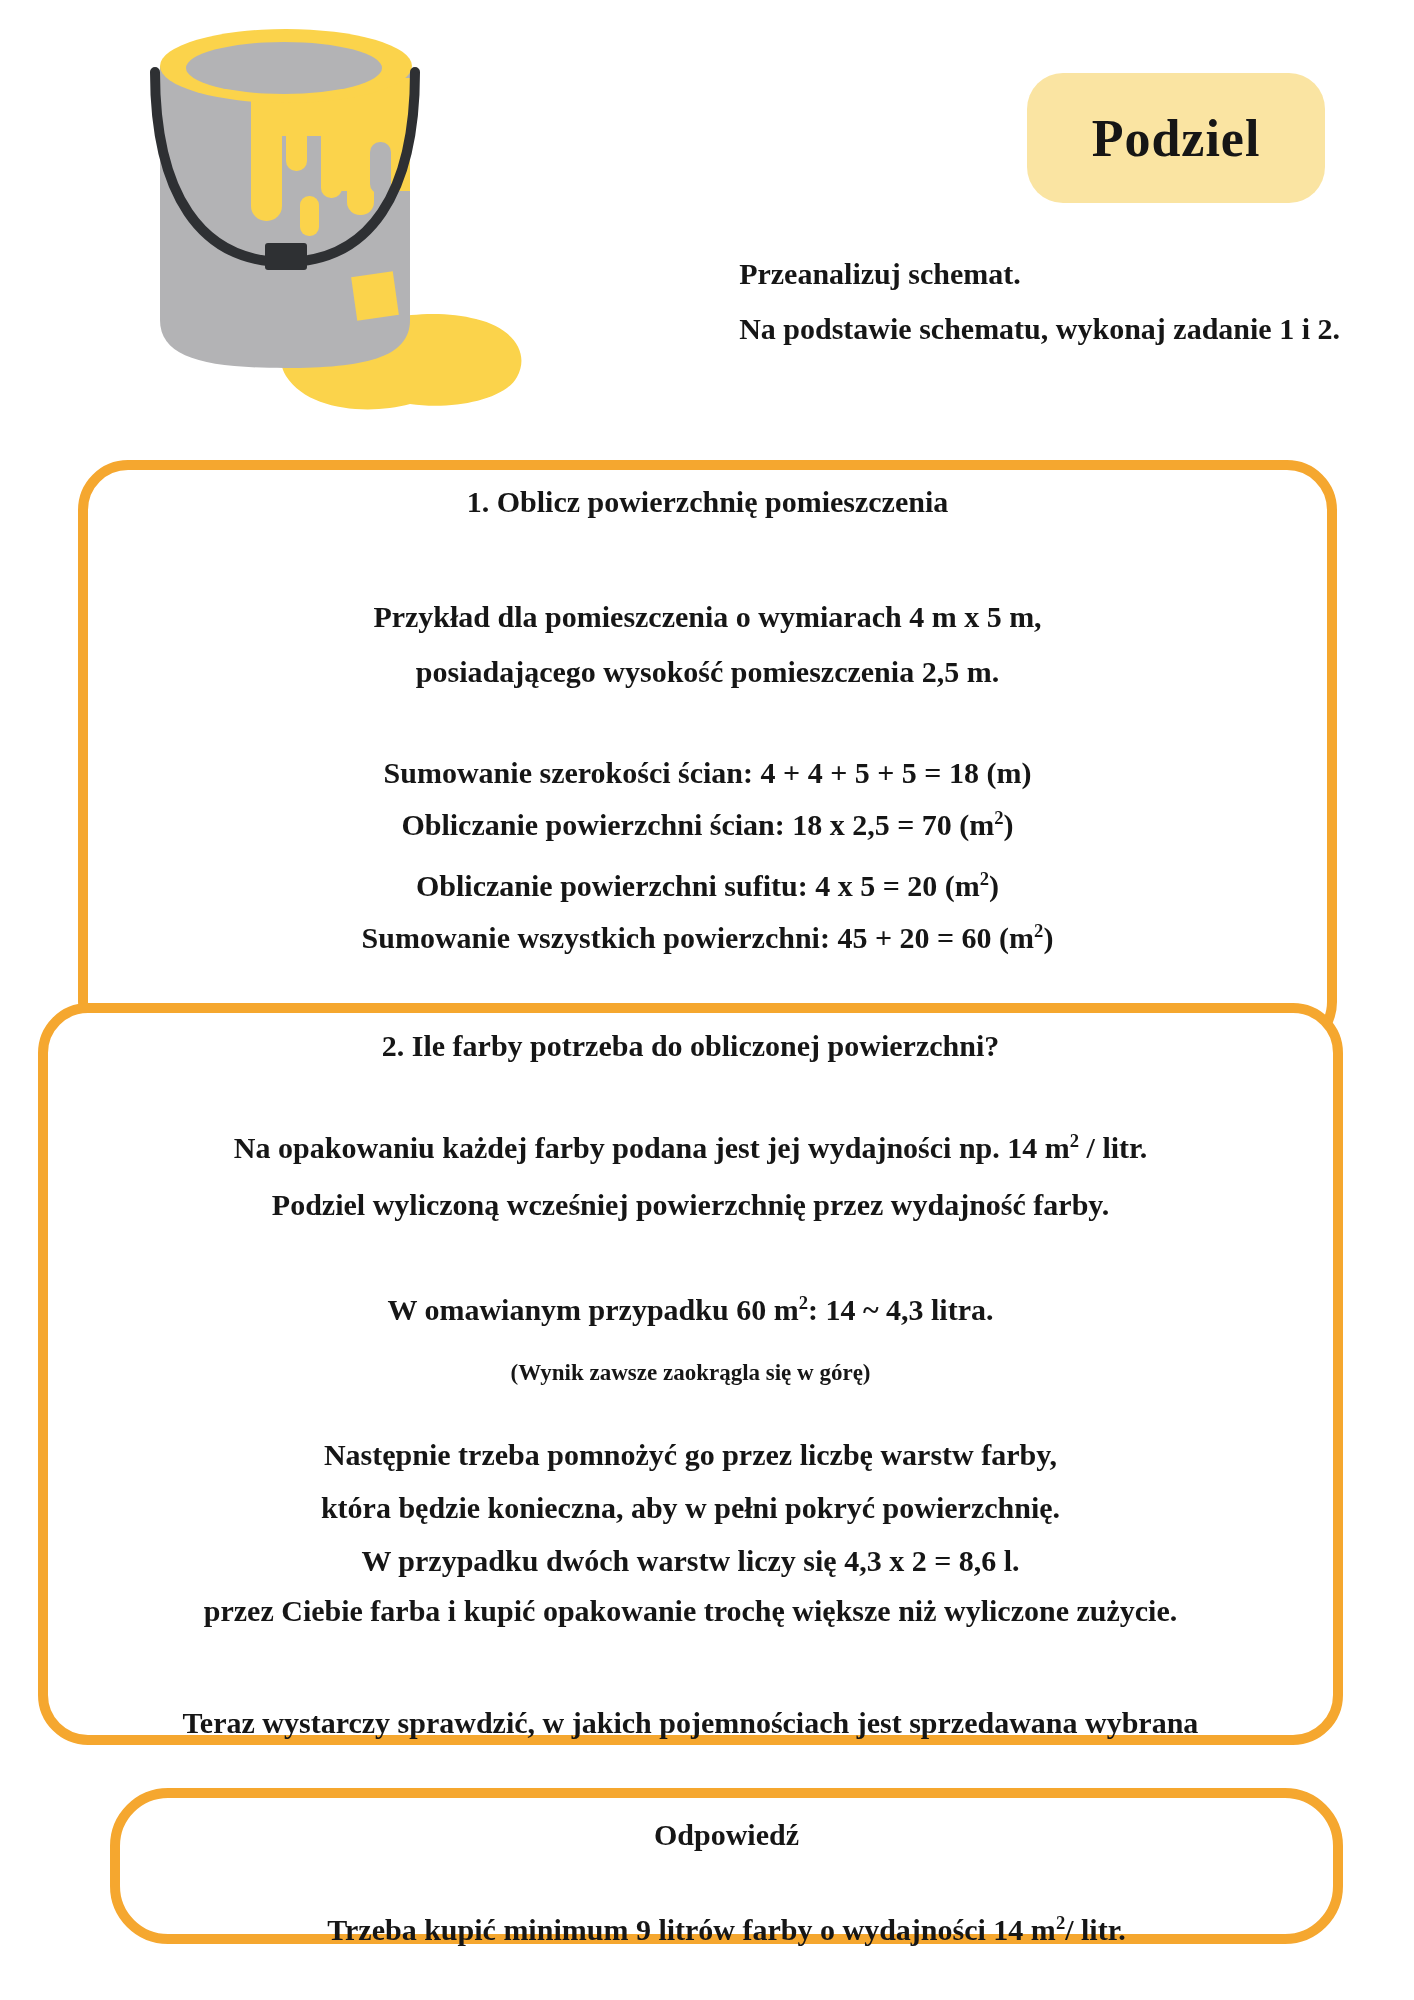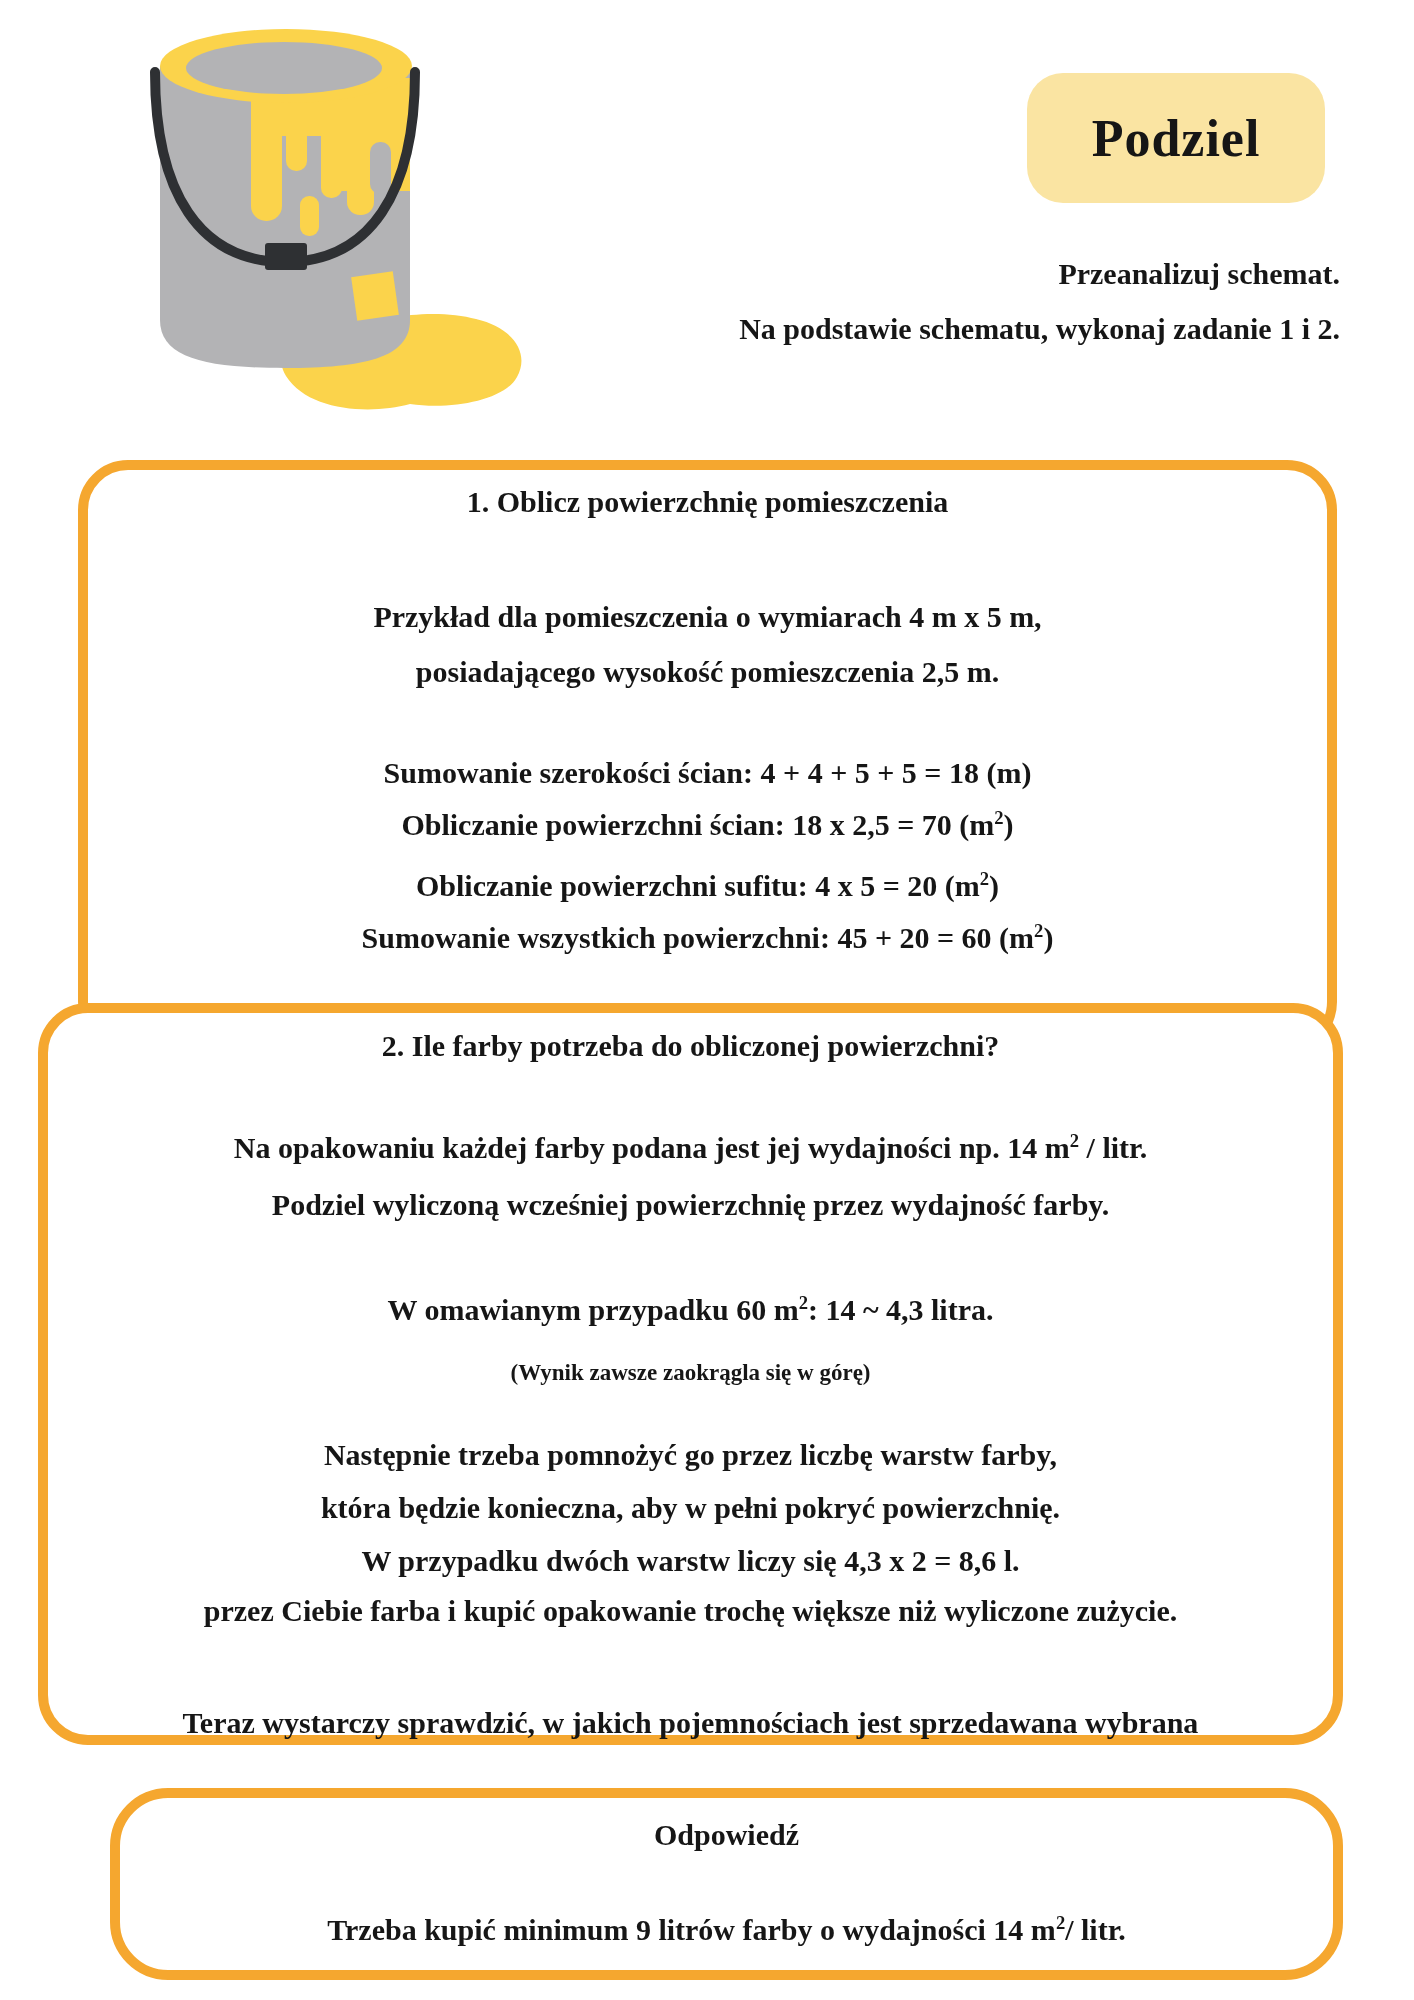--- a/index.html
+++ b/index.html
@@ -2,25 +2,25 @@
 <html lang="pl"><head>
 <meta charset="utf-8">
 <style>
   html,body{margin:0;padding:0;background:#fff;}
   .page{position:relative;width:1414px;height:2000px;background:#ffffff;overflow:hidden;
         font-family:"Liberation Serif",serif;font-weight:700;color:#161616;}
   .bucket{position:absolute;left:108px;top:18px;width:460px;height:410px;}
   .badge{position:absolute;left:1027px;top:73px;width:298px;height:130px;background:#FAE4A2;
          border-radius:36px;display:flex;align-items:center;justify-content:center;}
   .badge-text{font-size:52px;letter-spacing:1px;}
-  .intro{position:absolute;top:246px;right:74px;text-align:right;font-size:30px;line-height:55px;white-space:nowrap;}
+  .intro{position:absolute;top:246px;right:74px;font-size:30px;line-height:55px;white-space:nowrap;}
   .frame{position:absolute;box-sizing:border-box;border:10px solid #F5A72F;border-radius:50px;background:#fff;}
   .box1{left:78px;top:460px;width:1259px;height:592px;padding-top:13px;}
   .box2{left:38px;top:1003px;width:1305px;height:742px;padding-top:14px;}
-  .answer{left:110px;top:1788px;width:1233px;height:192px;border-radius:58px;padding-top:18px;}
+  .answer{left:110px;top:1788px;width:1233px;height:156px;border-radius:58px;padding-top:18px;}
   .line{text-align:center;font-size:30px;line-height:38px;white-space:nowrap;}
   .note{font-size:23px;line-height:30px;}
   sup{font-size:0.62em;line-height:0;vertical-align:super;}
 </style>
 </head>
 <body>
 
 <div class="page">
 
   <svg class="bucket" viewBox="0 0 460 410" aria-hidden="true">

